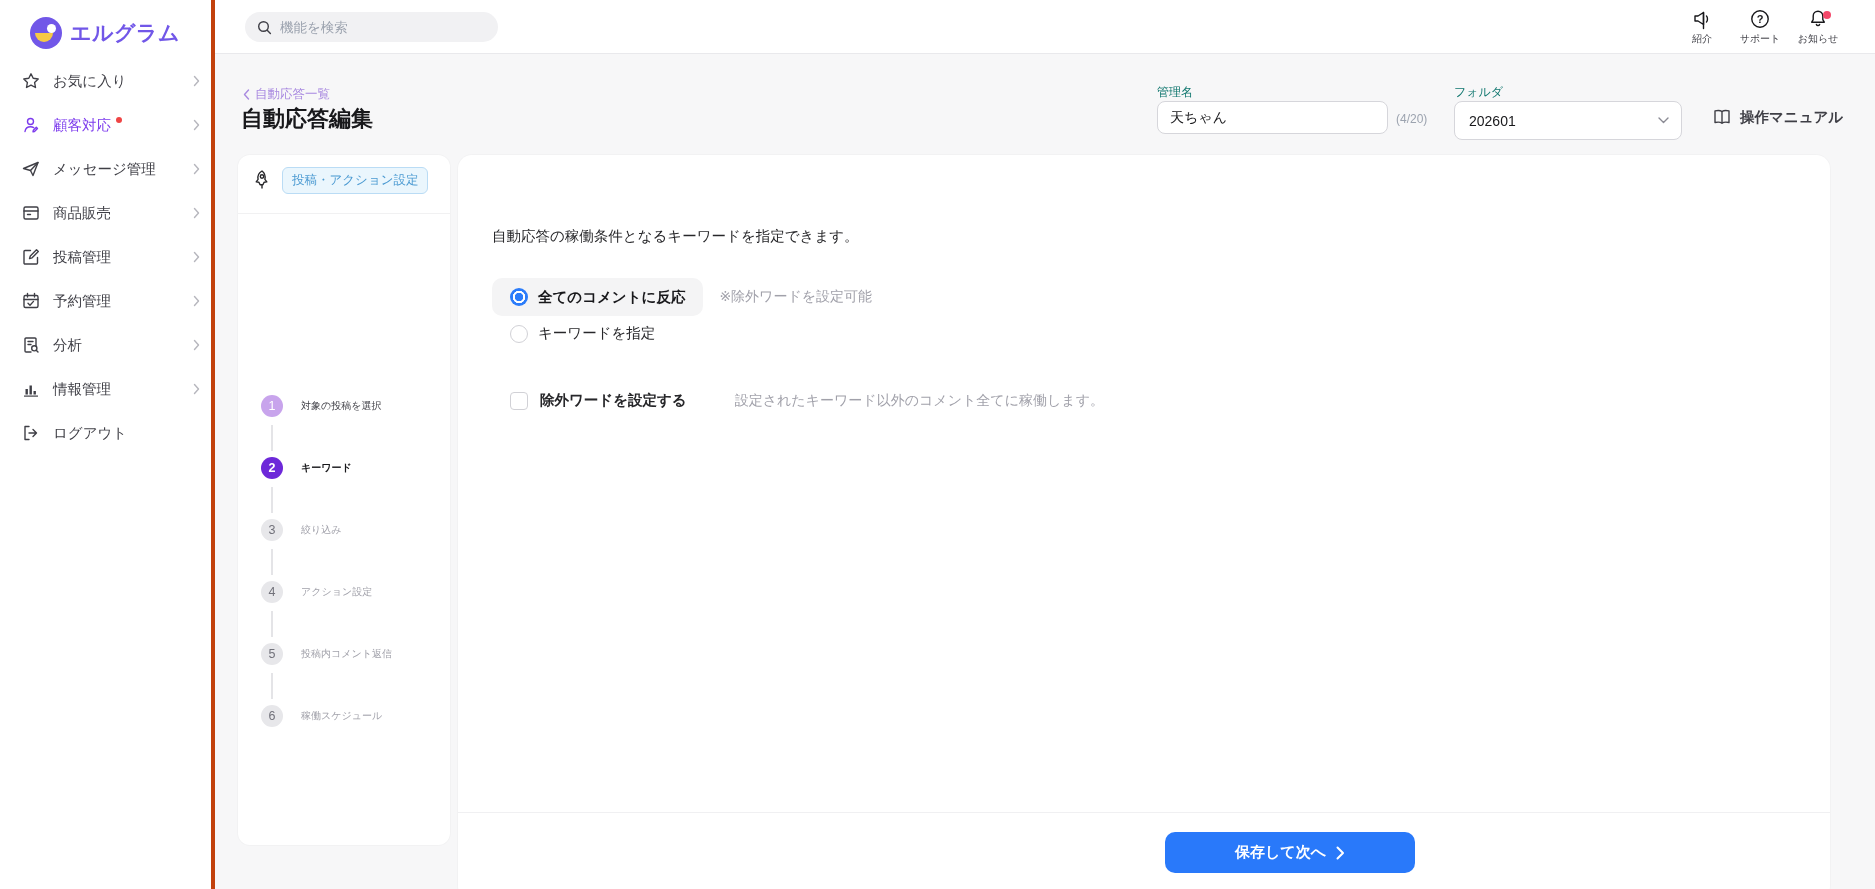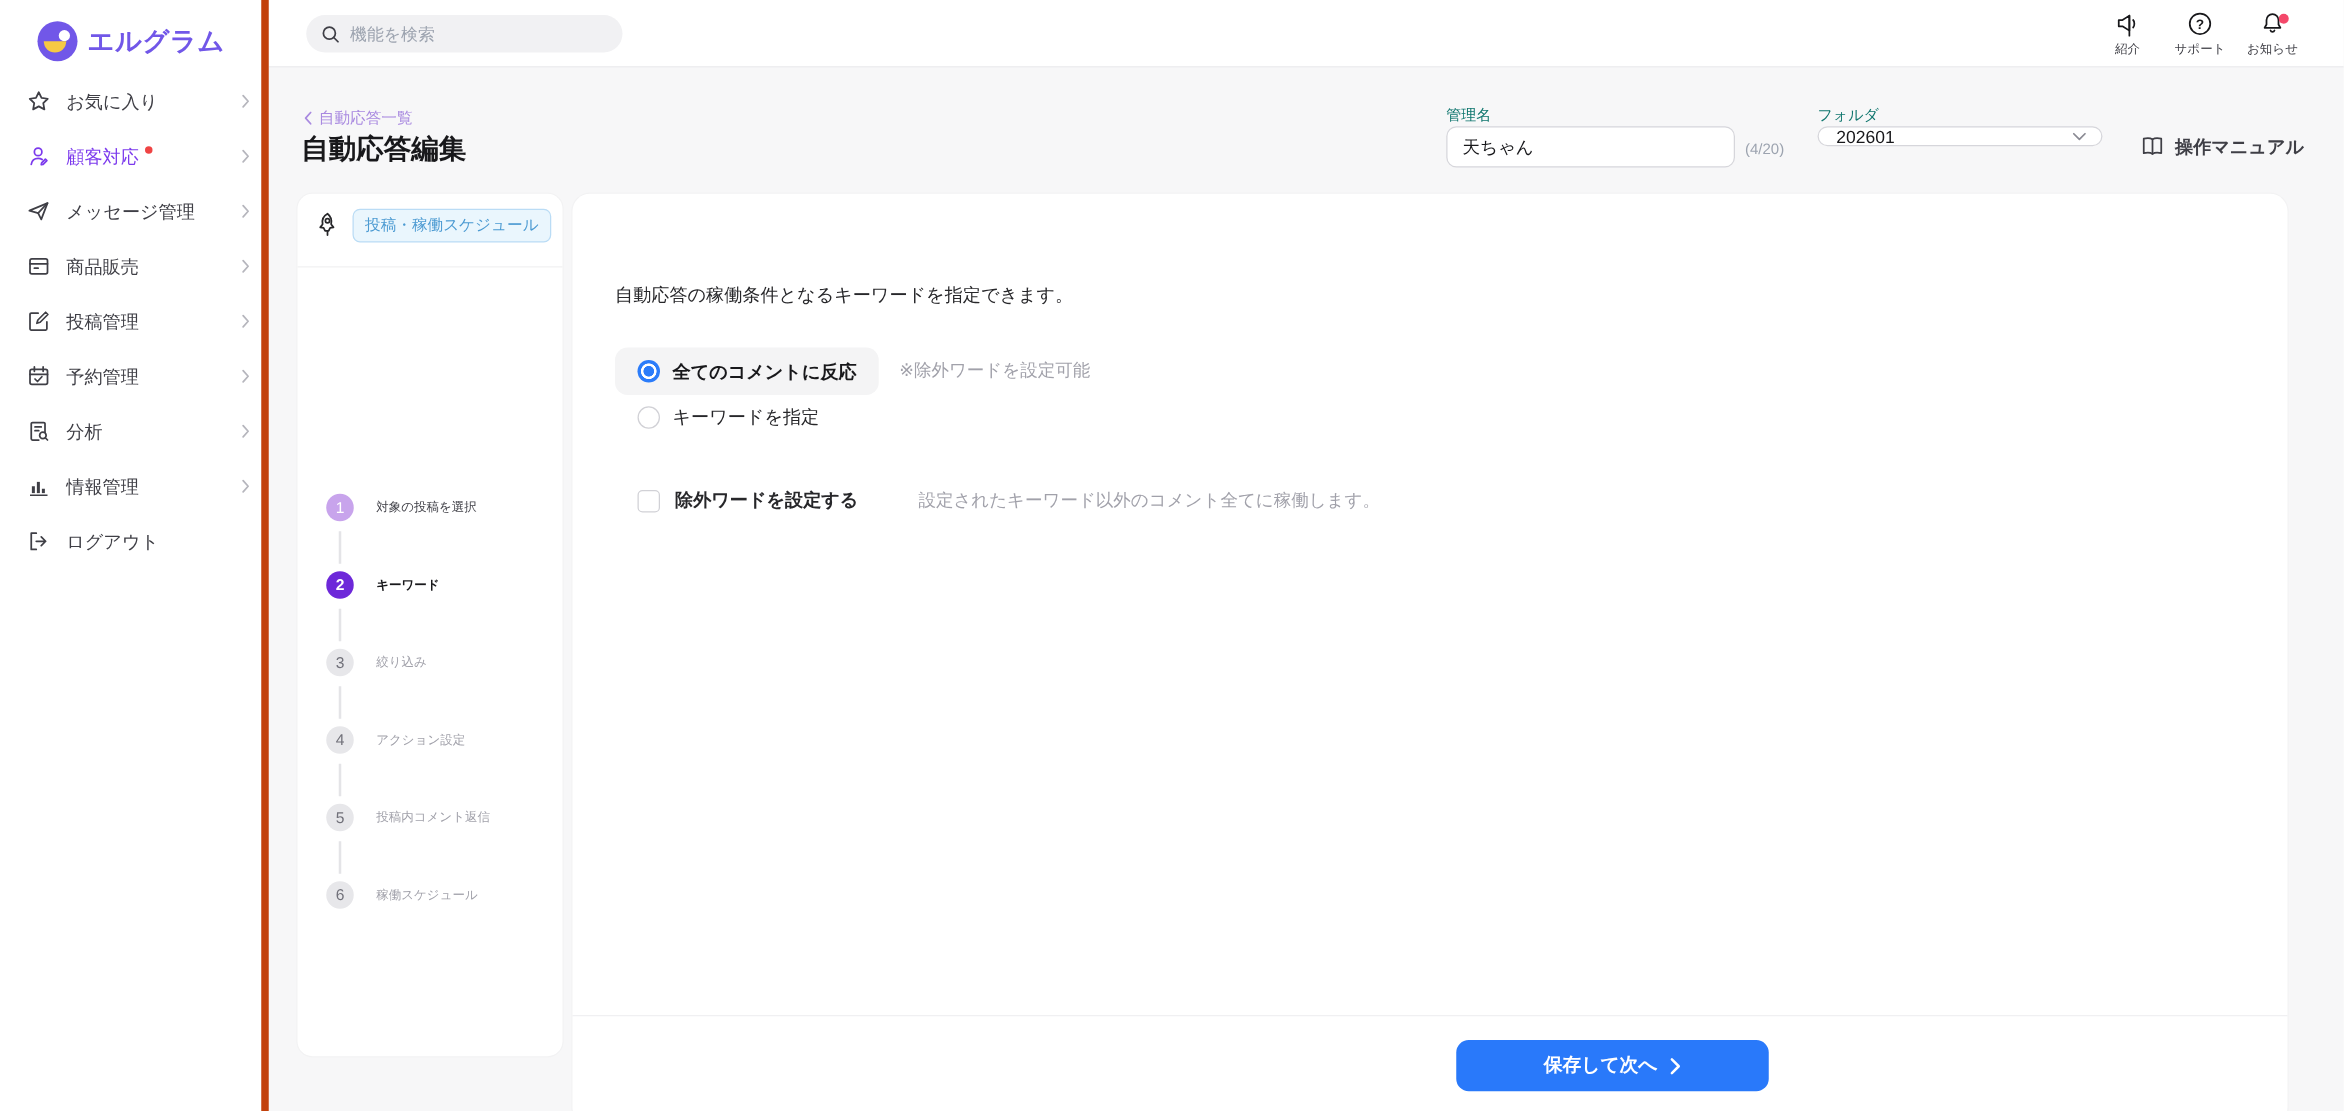--- a/index.html
+++ b/index.html
@@ -1,21 +1,21 @@
 <!DOCTYPE html>
 <html><head>
 <meta charset="utf-8">
 <style>
   * { margin:0; padding:0; box-sizing:border-box; }
   html,body { width:1875px; height:889px; overflow:hidden; }
   body { font-family:"Liberation Sans","DejaVu Sans",sans-serif; background:#f7f7f8; color:#27272a; }
   .stage { position:relative; width:1875px; height:889px; }
 
   
-  .sidebar { position:absolute; left:0; top:0; width:215px; height:889px; background:#fff; border-right:6px solid #c2410c; z-index:5; }
+  .sidebar { position:absolute; left:0; top:0; width:215px; height:889px; background:#fff; border-right:4px solid #c2410c; z-index:5; }
   .logo { display:flex; align-items:center; gap:8px; padding:12px 0 0 30px; height:54px; }
   .logo-badge { width:32px; height:32px; border-radius:50%; background:#7157e8; position:relative; overflow:hidden; flex:0 0 auto; }
   .logo-badge .eye { position:absolute; left:17px; top:7px; width:9px; height:9px; background:#fff; border-radius:50%; }
   .logo-badge .smile { position:absolute; left:5px; top:16px; width:18px; height:9px; background:#f6c944; border-radius:0 0 18px 18px; }
   .logo-text { font-size:21px; font-weight:700; color:#7157e8; letter-spacing:.5px; }
   .nav { position:absolute; left:0; top:59px; width:215px; }
   .side-item { position:relative; display:flex; align-items:center; height:44px; padding:0 14px 0 22px; cursor:pointer; color:#3f3f46; }
   .side-item .ico { width:18px; height:18px; margin-right:13px; flex:0 0 auto; display:flex; }
   .side-item .lbl { font-size:14.5px; font-weight:500; }
   .side-item.active { color:#7c3aed; }
@@ -34,21 +34,21 @@
   .bell-dot { position:absolute; top:3px; right:16px; width:8px; height:8px; border-radius:50%; background:#f4486a; }
   .user { display:flex; align-items:center; gap:10px; margin-left:28px; cursor:pointer; }
   .uname { font-size:15px; font-weight:500; color:#18181b; white-space:nowrap; }
 
   
   .crumb { position:absolute; left:243px; top:86px; font-size:12.5px; color:#a98ae0; display:flex; align-items:center; gap:5px; cursor:pointer; }
   .page-title { position:absolute; left:241px; top:104px; font-size:22px; font-weight:700; color:#18181b; }
   .fld-label { position:absolute; font-size:12px; color:#0f766e; }
   .txt-input { position:absolute; height:33px; background:#fff; border:1px solid #d6d6db; border-radius:8px; font-size:14px; color:#18181b; padding:0 12px; font-family:inherit; outline:none; }
   .counter { position:absolute; font-size:12px; color:#9ca3af; }
-  .select { position:absolute; height:16px; background:#fff; border:1px solid #d6d6db; border-radius:8px; display:flex; align-items:center; justify-content:space-between; padding:0 12px 0 14px; font-size:14px; color:#18181b; cursor:pointer; }
+  .select { position:absolute; height:39px; background:#fff; border:1px solid #d6d6db; border-radius:8px; display:flex; align-items:center; justify-content:space-between; padding:0 12px 0 14px; font-size:14px; color:#18181b; cursor:pointer; }
   .manual { position:absolute; left:1712px; top:108px; display:flex; align-items:flex-start; gap:8px; font-size:14.5px; font-weight:600; color:#3f3f46; cursor:pointer; }
 
   
   .wizard-card { position:absolute; left:238px; top:155px; width:212px; height:690px; background:#fff; border-radius:12px; box-shadow:0 0 0 1px rgba(0,0,0,.02); }
   .wiz-head { position:absolute; left:13px; top:12px; display:flex; align-items:center; gap:9px; }
   .type-badge { background:#eaf6fd; border:1px solid #badcf5; color:#4b9ad2; font-size:12.5px; border-radius:6px; padding:4px 9px; white-space:nowrap; }
   .wiz-div { position:absolute; left:0; top:58px; width:212px; height:1px; background:#f1f1f2; }
   .step { position:absolute; left:23px; display:flex; align-items:center; gap:18px; }
   .scirc { width:22px; height:22px; border-radius:50%; display:flex; align-items:center; justify-content:center; font-size:12.5px; color:#71717a; background:#e7e7ea; flex:0 0 auto; }
   .step .slbl { font-size:10px; color:#a1a1aa; white-space:nowrap;text-align:right; }
@@ -309,21 +309,21 @@
 
   <div class="wizard-card">
     <div class="wiz-head">
       <span style="display:flex">
           <svg class="stroke" width="22" height="24" viewBox="0 0 22 24" style="color:#27272a">
             <path d="M11 2c2.6 2 3.6 5 2.9 8.4l1.9 2.5-2.7.4-1.2 2.4H9.1l-1.2-2.4-2.7-.4 1.9-2.5C6.4 7 7.4 4 11 2z"></path>
             <circle cx="11" cy="7.5" r="1.7"></circle>
             <path d="M11 15.7v3.3"></path>
           </svg>
         </span>
-      <span class="type-badge">投稿・稼働スケジュール</span>
+      <span class="type-badge">投稿・アクション設定</span>
     </div>
     <div class="wiz-div"></div>
 
     <div class="step done" style="top:240px;">
       <span class="scirc">1</span>
       <span class="slbl">対象の投稿を選択</span>
     </div>
     <div class="sline" style="top:270px;"></div>
 
     <div class="step active" style="top:302px;">

